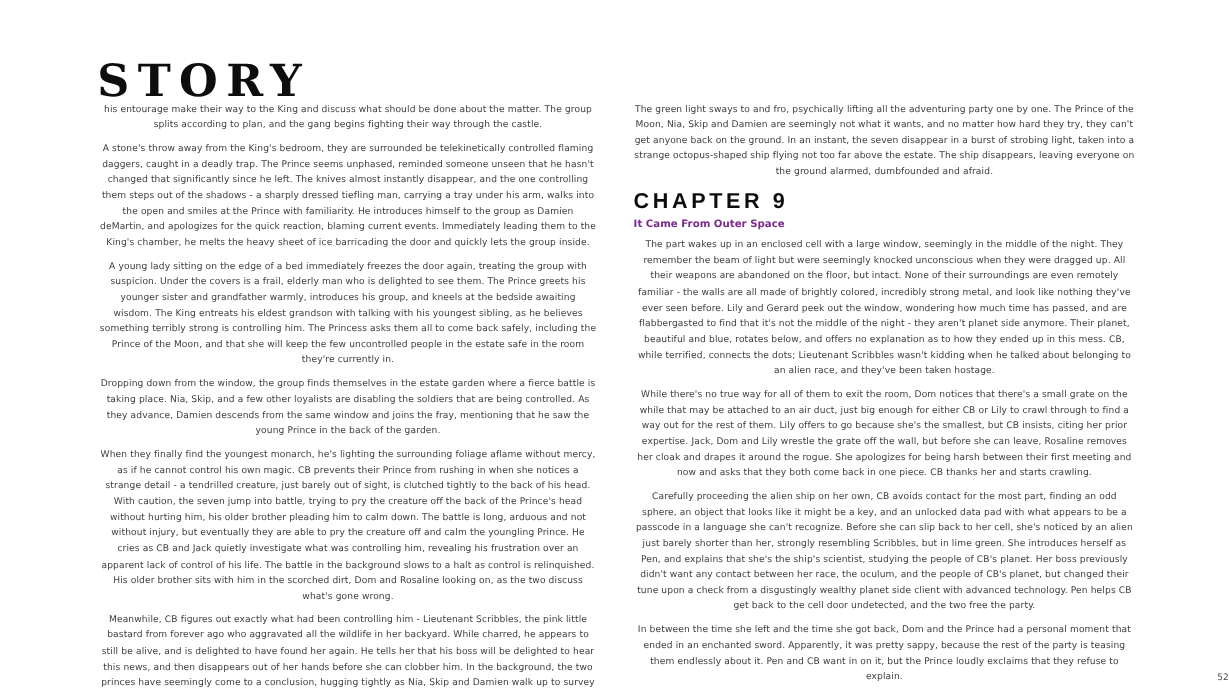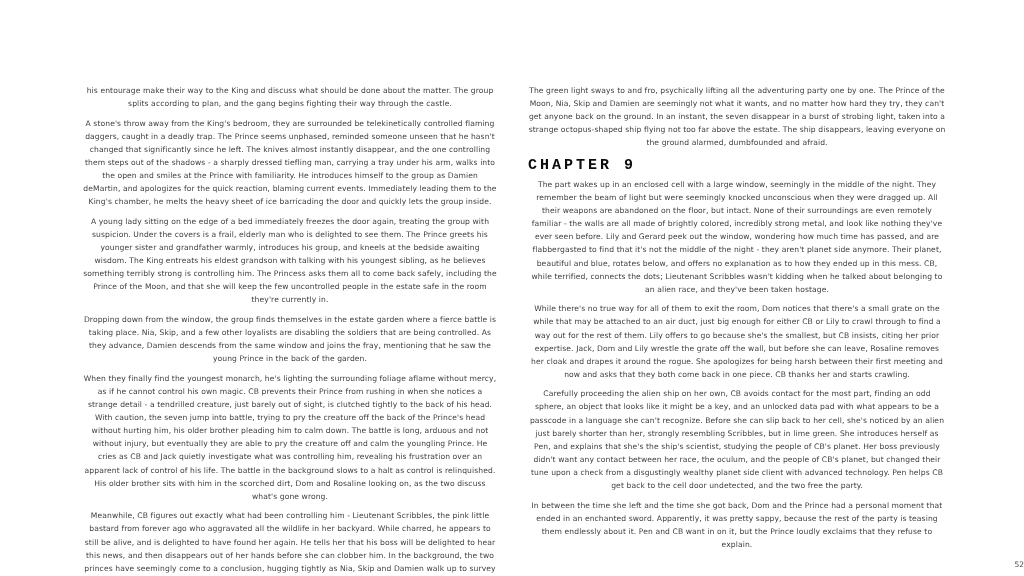--- a/index.html
+++ b/index.html
@@ -40,23 +40,23 @@
   }
   p.body-par {
     font-size: 7.6px;
     line-height: 13.1px;
     color: #3e3e3e;
     margin: 0 0 6.5px 0;
     text-align: center;
     letter-spacing: 0.1px;
   }
   .chapter-heading {
-    font-family: Liberation Mono, monospace;
+    font-family: Liberation Sans, sans-serif;
     font-weight: bold;
-    font-size: 15px;
+    font-size: 18px;
     letter-spacing: 3px;
     color: #0d0d0d;
     margin: 9px 0 3px 0;
     line-height: 1.1;
   }
   .chapter-subtitle {
     font-size: 8.5px;
     font-weight: bold;
     color: #7b2b8c;
     margin: 0 0 4px 0;
@@ -71,33 +71,35 @@
     font-size: 7.5px;
     color: #4a4a4a;
     margin-left: 23px;
   }
 </style>
 </head>
 <body>
 
 <div class="page">
 
+  <h1 class="page-title">STORY</h1>
 
   <div class="col col-left">
     <p class="body-par">his entourage make their way to the King and discuss what should be done about the matter. The group splits according to plan, and the gang begins fighting their way through the castle.</p>
     <p class="body-par">A stone's throw away from the King's bedroom, they are surrounded be telekinetically controlled flaming daggers, caught in a deadly trap. The Prince seems unphased, reminded someone unseen that he hasn't changed that significantly since he left. The knives almost instantly disappear, and the one controlling them steps out of the shadows - a sharply dressed tiefling man, carrying a tray under his arm, walks into the open and smiles at the Prince with familiarity. He introduces himself to the group as Damien deMartin, and apologizes for the quick reaction, blaming current events. Immediately leading them to the King's chamber, he melts the heavy sheet of ice barricading the door and quickly lets the group inside.</p>
     <p class="body-par">A young lady sitting on the edge of a bed immediately freezes the door again, treating the group with suspicion. Under the covers is a frail, elderly man who is delighted to see them. The Prince greets his younger sister and grandfather warmly, introduces his group, and kneels at the bedside awaiting wisdom. The King entreats his eldest grandson with talking with his youngest sibling, as he believes something terribly strong is controlling him. The Princess asks them all to come back safely, including the Prince of the Moon, and that she will keep the few uncontrolled people in the estate safe in the room they're currently in.</p>
     <p class="body-par">Dropping down from the window, the group finds themselves in the estate garden where a fierce battle is taking place. Nia, Skip, and a few other loyalists are disabling the soldiers that are being controlled. As they advance, Damien descends from the same window and joins the fray, mentioning that he saw the young Prince in the back of the garden.</p>
     <p class="body-par">When they finally find the youngest monarch, he's lighting the surrounding foliage aflame without mercy, as if he cannot control his own magic. CB prevents their Prince from rushing in when she notices a strange detail - a tendrilled creature, just barely out of sight, is clutched tightly to the back of his head. With caution, the seven jump into battle, trying to pry the creature off the back of the Prince's head without hurting him, his older brother pleading him to calm down. The battle is long, arduous and not without injury, but eventually they are able to pry the creature off and calm the youngling Prince. He cries as CB and Jack quietly investigate what was controlling him, revealing his frustration over an apparent lack of control of his life. The battle in the background slows to a halt as control is relinquished. His older brother sits with him in the scorched dirt, Dom and Rosaline looking on, as the two discuss what's gone wrong.</p>
     <p class="body-par">Meanwhile, CB figures out exactly what had been controlling him - Lieutenant Scribbles, the pink little bastard from forever ago who aggravated all the wildlife in her backyard. While charred, he appears to still be alive, and is delighted to have found her again. He tells her that his boss will be delighted to hear this news, and then disappears out of her hands before she can clobber him. In the background, the two princes have seemingly come to a conclusion, hugging tightly as Nia, Skip and Damien walk up to survey the scene. Before they can catch another up to speed, a neon green light shines down on the scorched gravel, seemingly searching for something.</p>
   </div>
 
   <div class="col col-right">
     <p class="body-par">The green light sways to and fro, psychically lifting all the adventuring party one by one. The Prince of the Moon, Nia, Skip and Damien are seemingly not what it wants, and no matter how hard they try, they can't get anyone back on the ground. In an instant, the seven disappear in a burst of strobing light, taken into a strange octopus-shaped ship flying not too far above the estate. The ship disappears, leaving everyone on the ground alarmed, dumbfounded and afraid.</p>
     <h2 class="chapter-heading">CHAPTER 9</h2>
+    <p class="chapter-subtitle">It Came From Outer Space</p>
     <p class="body-par">The part wakes up in an enclosed cell with a large window, seemingly in the middle of the night. They remember the beam of light but were seemingly knocked unconscious when they were dragged up. All their weapons are abandoned on the floor, but intact. None of their surroundings are even remotely familiar - the walls are all made of brightly colored, incredibly strong metal, and look like nothing they've ever seen before. Lily and Gerard peek out the window, wondering how much time has passed, and are flabbergasted to find that it's not the middle of the night - they aren't planet side anymore. Their planet, beautiful and blue, rotates below, and offers no explanation as to how they ended up in this mess. CB, while terrified, connects the dots; Lieutenant Scribbles wasn't kidding when he talked about belonging to an alien race, and they've been taken hostage.</p>
     <p class="body-par">While there's no true way for all of them to exit the room, Dom notices that there's a small grate on the while that may be attached to an air duct, just big enough for either CB or Lily to crawl through to find a way out for the rest of them. Lily offers to go because she's the smallest, but CB insists, citing her prior expertise. Jack, Dom and Lily wrestle the grate off the wall, but before she can leave, Rosaline removes her cloak and drapes it around the rogue. She apologizes for being harsh between their first meeting and now and asks that they both come back in one piece. CB thanks her and starts crawling.</p>
     <p class="body-par">Carefully proceeding the alien ship on her own, CB avoids contact for the most part, finding an odd sphere, an object that looks like it might be a key, and an unlocked data pad with what appears to be a passcode in a language she can't recognize. Before she can slip back to her cell, she's noticed by an alien just barely shorter than her, strongly resembling Scribbles, but in lime green. She introduces herself as Pen, and explains that she's the ship's scientist, studying the people of CB's planet. Her boss previously didn't want any contact between her race, the oculum, and the people of CB's planet, but changed their tune upon a check from a disgustingly wealthy planet side client with advanced technology. Pen helps CB get back to the cell door undetected, and the two free the party.</p>
     <p class="body-par">In between the time she left and the time she got back, Dom and the Prince had a personal moment that ended in an enchanted sword. Apparently, it was pretty sappy, because the rest of the party is teasing them endlessly about it. Pen and CB want in on it, but the Prince loudly exclaims that they refuse to explain.</p>
 
   </div>
 
   <div class="page-number">52</div>
 
 </div>

